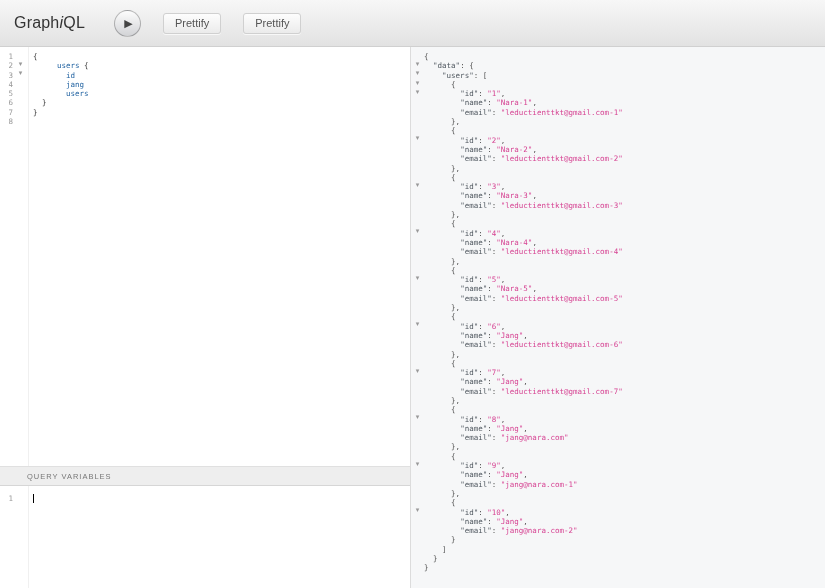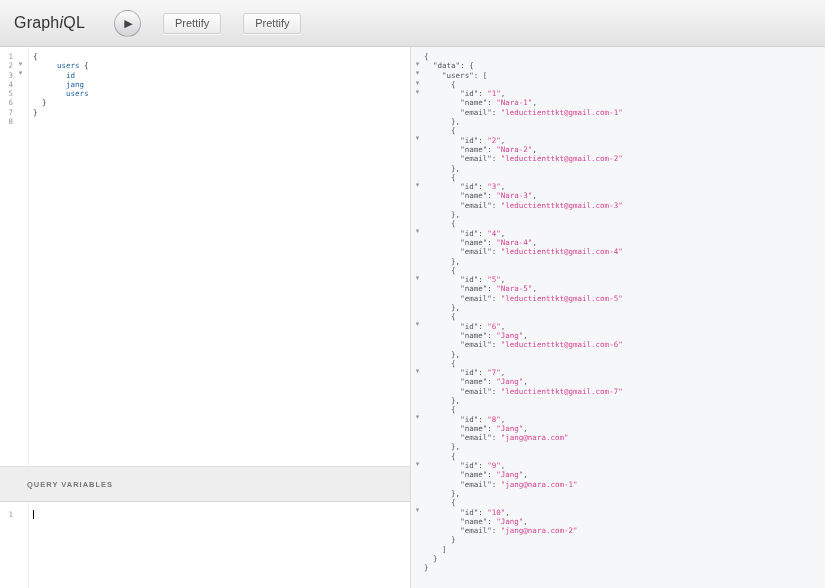--- a/index.html
+++ b/index.html
@@ -61,24 +61,24 @@
 
   
   .right-pane .foldcol { width: 13px; flex: 0 0 13px; }
   .right-pane .codetext { padding-left: 0; }
   .tok-key { color: #4e565e; }
   .tok-str { color: #d64292; }
   .tok-pn  { color: #555; }
 
   
   .var-title {
-    height: 36px; background: #eee;
+    height: 20px; background: #eee;
     border-top: 1px solid #e0e0e0; border-bottom: 1px solid #d6d6d6;
     display: flex; align-items: center; padding-left: 27px;
-    color: #777; font-size: 7.5px; font-weight: bold; letter-spacing: 1px;
+    color: #777; font-size: 7.5px; font-weight: normal; letter-spacing: 1px;
     text-transform: uppercase; cursor: pointer;
   }
   .var-editor { flex: 1; background: #fff; padding-top: 8px; position: relative; }
   .var-editor::before {
     content: ''; position: absolute; left: 28px; top: 0; bottom: 0; width: 1px; background: #f0f0f0;
   }
   .cursor {
     display: inline-block; width: 1px; height: 9px; background: #000;
     vertical-align: top; animation: blink 1.06s steps(1) infinite;
   }

